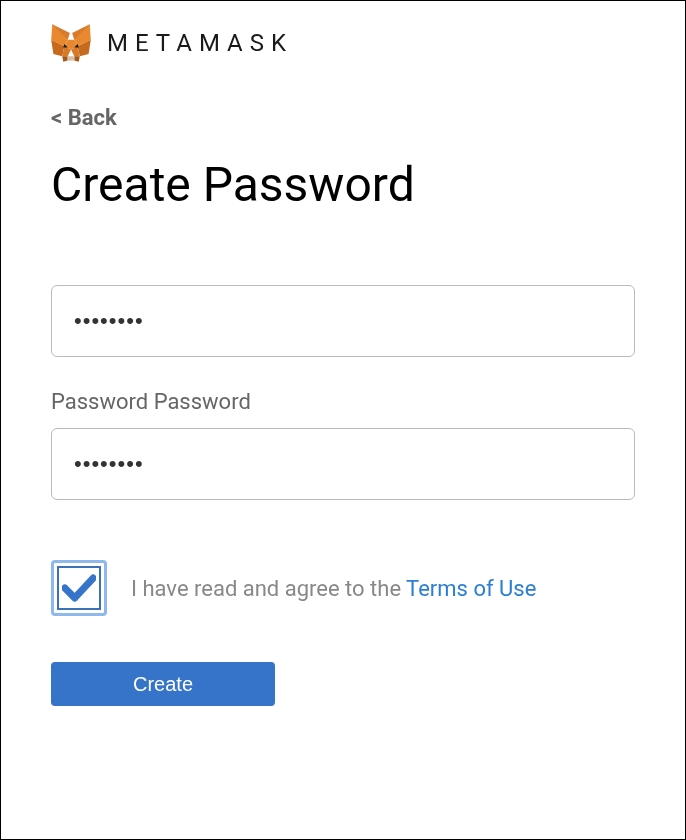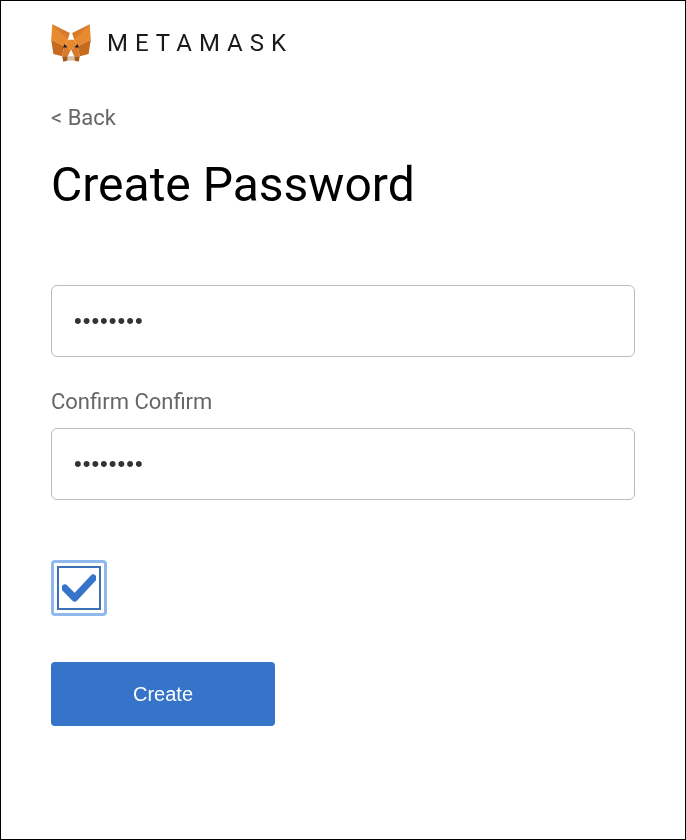--- a/index.html
+++ b/index.html
@@ -34,20 +34,21 @@
     }
     .content {
       padding: 40px 50px 0 50px;
     }
     .back-link {
       font-size: 22px;
       color: #666;
       cursor: pointer;
       margin-bottom: 26px;
       display: inline-block;
+      font-weight: bold;
     }
     .page-title {
       font-size: 48px;
       font-weight: 400;
       color: #000;
       margin-bottom: 72px;
     }
     .field-label {
       font-size: 22px;
       color: #666;
@@ -98,21 +99,21 @@
     .agreement-text {
       font-size: 22px;
       color: #888;
     }
     .tos-link {
       color: #2b7ed6;
       cursor: pointer;
     }
     .create-button {
       width: 224px;
-      height: 64px;
+      height: 44px;
       background: #3574c9;
       color: #fff;
       font-size: 20px;
       font-weight: 400;
       border: none;
       border-radius: 4px;
       cursor: pointer;
     }
   </style>
 </head>
@@ -137,27 +138,30 @@
   </svg>
   <div class="brand">METAMASK</div>
 </div>
 
 <div class="content">
   <div class="back-link">&lt; Back</div>
   <h1 class="page-title">Create Password</h1>
 
   <input type="password" class="password-input" value="••••••••" style="">
 
-  <div class="field-label">Confirm Confirm</div>
+  <div class="field-label">Password Password</div>
   <input type="password" class="password-input" value="••••••••" style="">
 
   <div class="agreement-row">
     <div class="checkbox-wrapper">
       <div class="checkbox-inner">
         <svg class="checkmark-svg" viewBox="0 0 24 20">
           <polyline points="2,10 9,17 22,3" fill="none" stroke="#3574c9" stroke-width="5" stroke-linecap="round" stroke-linejoin="round"></polyline>
         </svg>
       </div>
     </div>
+    <div class="agreement-text">
+      <span>I have read and agree to the </span><span class="tos-link">Terms of Use</span>
+    </div>
   </div>
 
   <button class="create-button">Create</button>
 </div>
 
 </body></html>

